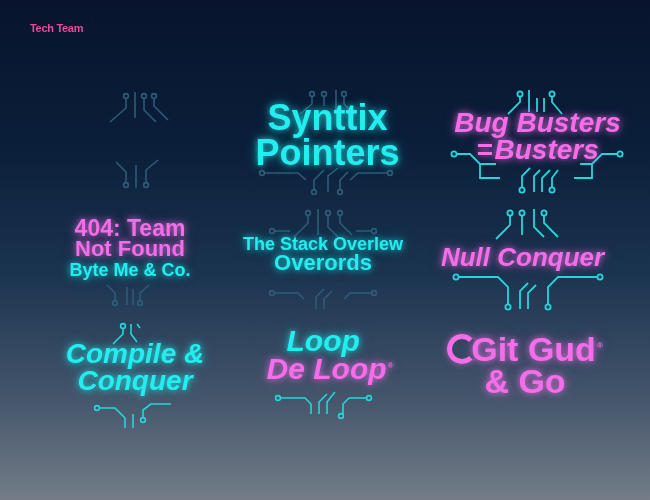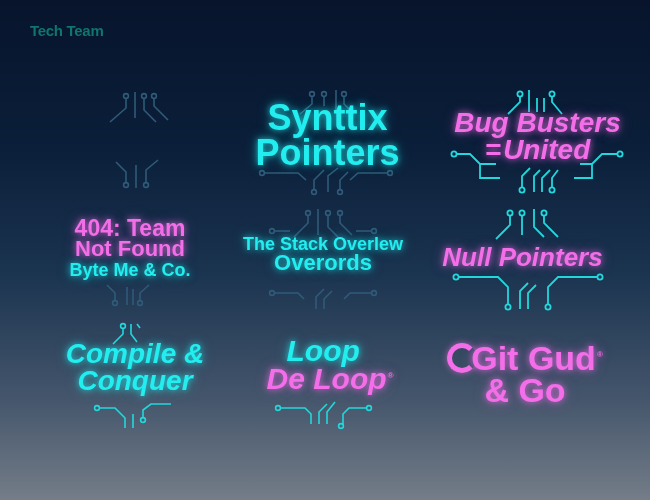--- a/index.html
+++ b/index.html
@@ -5,21 +5,21 @@
     * { margin: 0; padding: 0; box-sizing: border-box; }
     html, body { width: 650px; height: 500px; overflow: hidden; }
     body {
       font-family: "Liberation Sans", "DejaVu Sans", sans-serif;
       background: linear-gradient(180deg, #07142c 0%, #0b1f3a 30%, #1b3450 55%, #45566c 80%, #747d88 100%);
       position: relative;
       color: #fff;
     }
     .brand {
       position: absolute; left: 30px; top: 22px;
-      font-weight: 700; font-size: 15px; letter-spacing: -0.3px; color: #0f766e;
+      font-weight: 700; font-size: 11px; letter-spacing: -0.3px; color: #ec4899;
     }
     .logo {
       position: absolute;
       display: flex; flex-direction: column; align-items: center; justify-content: center;
       text-align: center;
     }
     .logo svg.circuit { position: absolute; left: 0; top: 0; overflow: visible; }
     .logo .txt { position: relative; z-index: 2; font-weight: 700; line-height: 0.95; }
     .cyan { color: #22eef0; text-shadow: 0 0 6px rgba(34,238,240,0.75), 0 0 14px rgba(34,238,240,0.35); }
     .pink { color: #f36ee8; text-shadow: 0 0 6px rgba(243,110,232,0.75), 0 0 14px rgba(243,110,232,0.35); }
@@ -96,21 +96,21 @@
       <path d="M82 107 V96 L90 88"></path>
         <path d="M94 112 V96 L100 90"></path>
         <path d="M102 112 V98 L110 90"></path>
         <path d="M112 107 V98 L118 90"></path>
       <path d="M40 84 V98 H60"></path>
         <path d="M152 84 V98 H134"></path>
     </g>
   </svg>
   <div class="txt pink italic" style="font-size:28px;margin-top:-2px;">
     <div>Bug Busters</div>
-    <div><span style="margin-right:2px;">=</span><span>United</span></div>
+    <div><span style="margin-right:2px;">=</span><span>Busters</span></div>
   </div>
 </div>
 
 <div class="logo" style="left:45px;top:205px;width:170px;height:105px;">
   <svg class="circuit" width="170" height="105">
     <g stroke="#2f5b78" stroke-width="1.6" fill="none">
       <circle cx="70" cy="98" r="2.4"></circle>
         <circle cx="95" cy="98" r="2.4"></circle>
       <path d="M70 95 V88 L62 80"></path>
         <path d="M82 100 V82"></path>
@@ -167,21 +167,21 @@
         <circle cx="170" cy="72" r="2.6"></circle>
       <path d="M29 72 H68 L78 82 V100"></path>
         <path d="M167 72 H128 L118 82 V100"></path>
       <circle cx="78" cy="102" r="2.6"></circle>
         <circle cx="118" cy="102" r="2.6"></circle>
       <path d="M90 104 V86 L98 78"></path>
         <path d="M98 104 V88 L106 80"></path>
     </g>
   </svg>
   <div class="txt pink italic" style="font-size:26px;">
-    <div>Null Pointers</div>
+    <div>Null Conquer</div>
   </div>
 </div>
 
 <div class="logo" style="left:45px;top:320px;width:180px;height:110px;">
   <svg class="circuit" width="180" height="110">
     <g stroke="#22d8dc" stroke-width="1.6" fill="none">
       <circle cx="78" cy="6" r="2.4"></circle>
       <path d="M78 9 V14 L68 24"></path>
         <path d="M86 4 V14 L92 22"></path>
         <path d="M92 4 L95 8"></path>
@@ -191,36 +191,36 @@
         <path d="M88 108 V94"></path>
         <path d="M98 97 V90 L106 84 H126"></path>
     </g>
   </svg>
   <div class="txt cyan italic" style="font-size:28px;margin-top:-14px;">
     <div>Compile &amp;</div>
     <div>Conquer</div>
   </div>
 </div>
 
-<div class="logo" style="left:245px;top:326px;width:170px;height:100px;">
+<div class="logo" style="left:245px;top:316px;width:170px;height:100px;">
   <svg class="circuit" width="170" height="100">
     <g stroke="#22d8dc" stroke-width="1.6" fill="none">
       <circle cx="33" cy="82" r="2.4"></circle>
         <circle cx="124" cy="82" r="2.4"></circle>
       <path d="M36 82 H60 L66 88 V98"></path>
         <path d="M121 82 H104 L98 88 V98"></path>
       <path d="M74 98 V86 L82 78"></path>
         <path d="M82 98 V86 L90 76"></path>
       <circle cx="96" cy="100" r="2.4"></circle>
     </g>
   </svg>
   <div class="txt italic" style="font-size:30px;margin-top:-22px;text-align:left;">
     <div class="cyan" style="padding-left:20px;">Loop</div>
     <div class="pink"><span>De Loop</span><span class="reg">®</span></div>
   </div>
 </div>
 
-<div class="logo" style="left:435px;top:329px;width:180px;height:90px;">
+<div class="logo" style="left:435px;top:320px;width:180px;height:90px;">
   <div class="txt pink" style="font-size:34px;">
     <div><span style="display:inline-block;width:30px;height:30px;border:5px solid #f36ee8;border-radius:50%;border-right-color:transparent;vertical-align:-3px;margin-right:-6px;box-shadow:0 0 6px rgba(243,110,232,0.6);"></span><span>Git Gud</span><span class="reg">®</span></div>
     <div>&amp; Go</div>
   </div>
 </div>
 
 </body></html>

